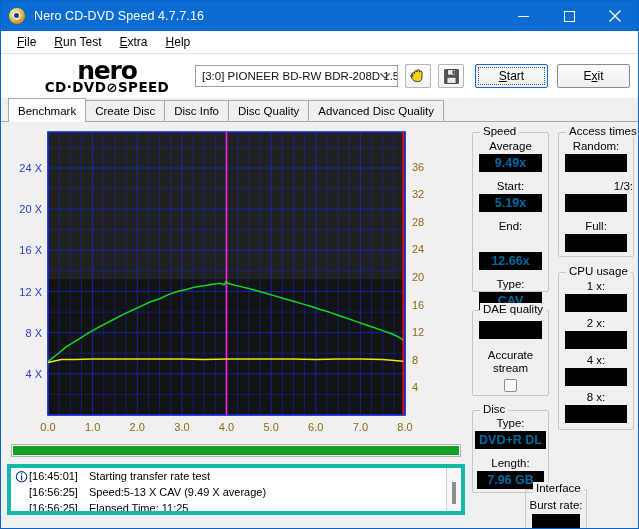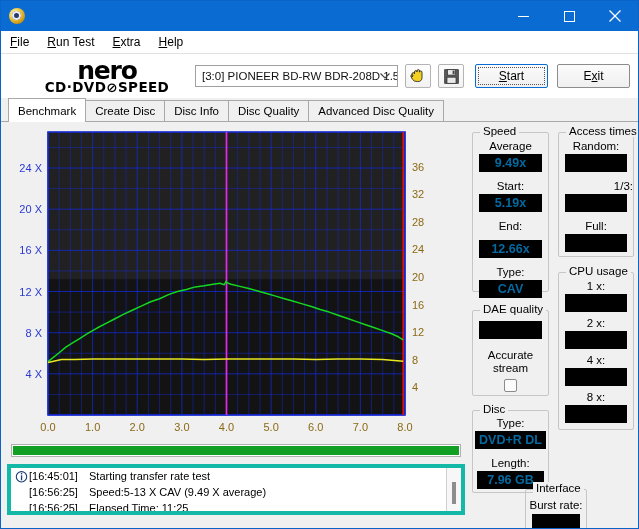--- a/index.html
+++ b/index.html
@@ -60,20 +60,21 @@
   #btn-min { right: 92px; }
   #btn-max { right: 46px; }
   #btn-close { right: 0px; }
 
   
   #menubar {
     height: 23px;
     background: #ffffff;
     display: flex;
     align-items: center;
+    padding-left: 7px;
     border-bottom: 1px solid #e2e2e2;
   }
   .menuitem {
     font-size: 12px;
     color: #000;
     padding: 2px 9px;
     white-space: nowrap;
   }
   .menuitem u { text-decoration: underline; }
 
@@ -307,20 +308,21 @@
     margin: 0 auto;
   }
 </style>
 </head>
 <body>
 
 <div id="app">
 
   <div id="titlebar">
     <div id="app-icon"></div>
+    <div id="title-text">Nero CD-DVD Speed 4.7.7.16</div>
     <div class="wbtn" id="btn-min">
       <svg width="11" height="11" viewBox="0 0 11 11">
         <line x1="0" y1="5.5" x2="11" y2="5.5" stroke="#ffffff" stroke-width="1"></line>
       </svg>
     </div>
     <div class="wbtn" id="btn-max">
       <svg width="11" height="11" viewBox="0 0 11 11">
         <rect x="0.5" y="0.5" width="10" height="10" fill="none" stroke="#ffffff" stroke-width="1"></rect>
       </svg>
     </div>
@@ -511,21 +513,21 @@
       </div>
     </div>
 
     <div class="group" style="left:471px; top:10px; width:77px; height:160px;">
       <div class="legend">Speed</div>
       <div class="fld-label" style="margin-top:7px;">Average</div>
       <div class="fld-val" style="margin:1px 6px 0 6px;">9.49x</div>
       <div class="fld-label" style="margin-top:8px;">Start:</div>
       <div class="fld-val" style="margin:1px 6px 0 6px;">5.19x</div>
       <div class="fld-label" style="margin-top:8px;">End:</div>
-      <div class="fld-val" style="margin:7px 6px 0 6px;">12.66x</div>
+      <div class="fld-val" style="margin:19px 6px 0 6px;">12.66x</div>
       <div class="fld-label" style="margin-top:8px;">Type:</div>
       <div class="fld-val" style="margin:1px 6px 0 6px;">CAV</div>
     </div>
 
     <div class="group" style="left:471px; top:188px; width:77px; height:86px;">
       <div class="legend">DAE quality</div>
       <div class="fld-val empty" style="margin:10px 6px 0 6px;"></div>
       <div class="fld-label" style="margin-top:10px;">Accurate</div>
       <div class="fld-label">stream</div>
       <div id="chk-accurate" style="margin-top:4px;"></div>

